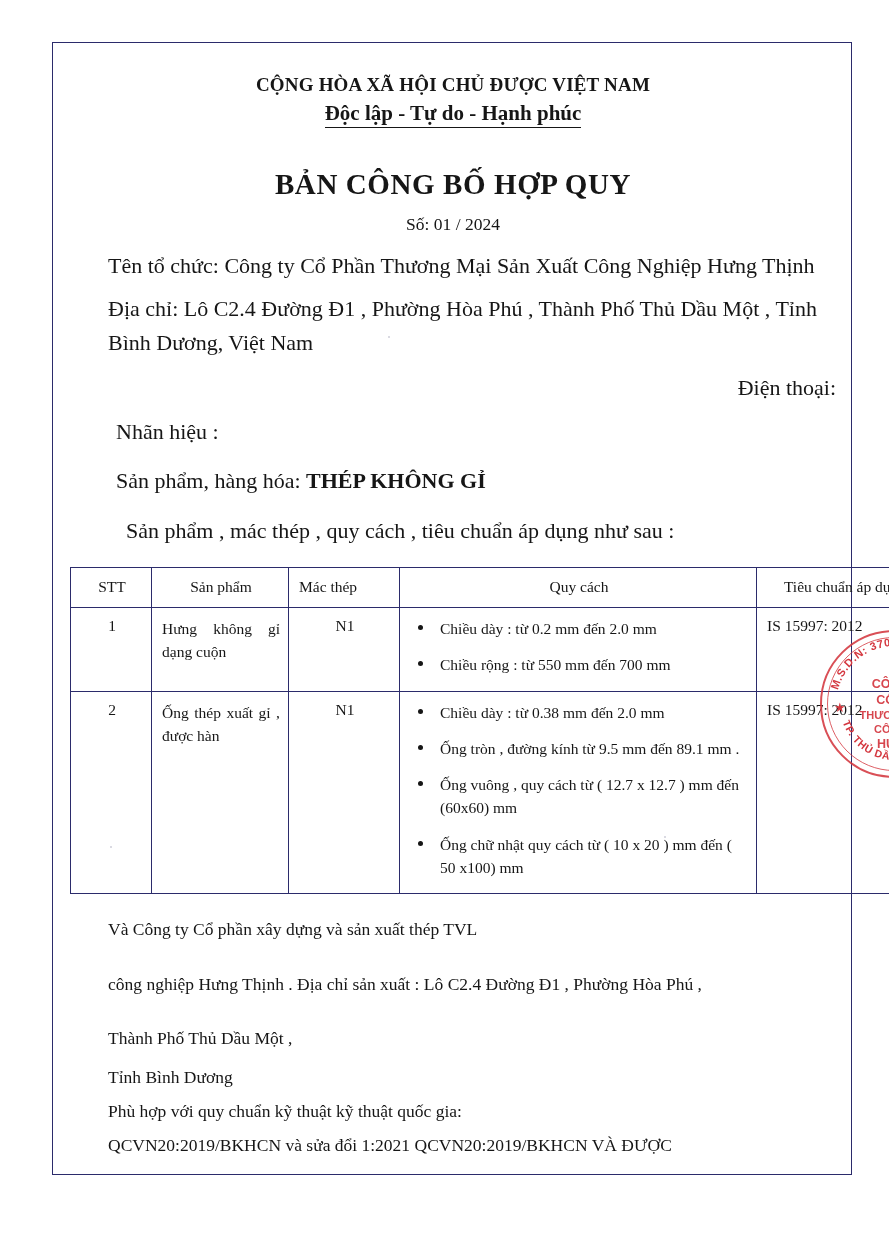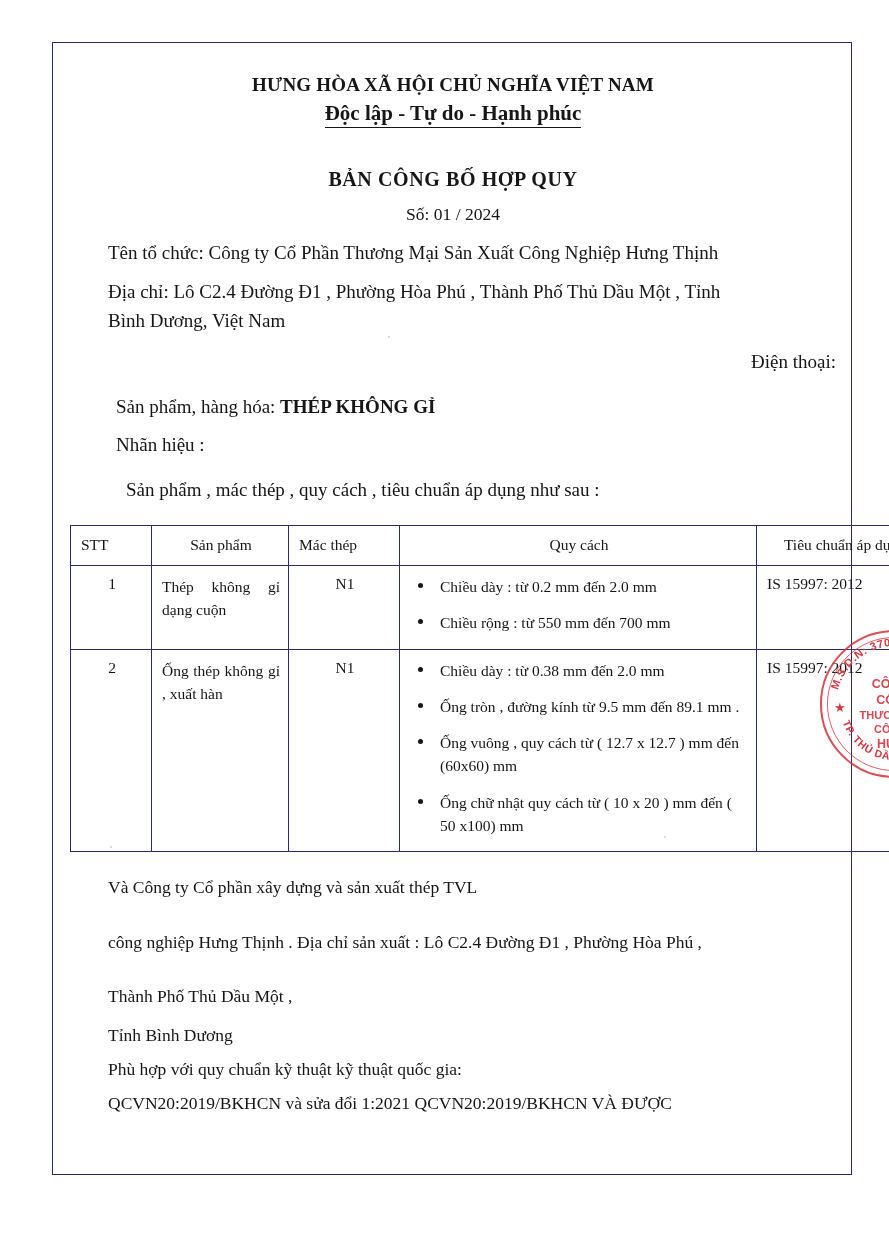--- a/index.html
+++ b/index.html
@@ -53,31 +53,31 @@
   .nat-sub {
     font-weight: bold;
     font-size: 21px;
     margin-top: 5px;
     display: inline-block;
     border-bottom: 1.3px solid #161616;
     padding-bottom: 1px;
   }
   .doc-title {
     font-weight: bold;
-    font-size: 20px;
+    font-size: 29px;
     letter-spacing: 0.6px;
     margin-top: 40px;
   }
   .doc-number {
     font-size: 17.5px;
     margin-top: 13px;
   }
 
   .para {
-    font-size: 19px;
+    font-size: 22px;
     line-height: 1.52;
     margin-top: 14px;
   }
   .para.indent-1 { padding-left: 38px; }
   .para.indent-2 { padding-left: 46px; }
   .para.indent-3 { padding-left: 56px; }
   .para b { font-weight: bold; }
 
   
   table.spec {
@@ -90,21 +90,21 @@
   table.spec th, table.spec td {
     border: 1px solid #2b2b6b;
     vertical-align: top;
     padding: 9px 8px 12px 10px;
     font-weight: normal;
   }
   table.spec th {
     padding-top: 10px;
     padding-bottom: 11px;
   }
-  .col-stt  { width: 62px;  text-align: left; }
+  .col-stt  { width: 62px;  text-align: center; }
   .col-sp   { width: 118px; }
   .col-mac  { width: 92px;  text-align: left; }
   .col-qc   { width: 338px; }
   .col-tc   { width: 156px; }
 
   .cell-center { text-align: center; }
   .just-2 {
     text-align: justify;
     text-justify: inter-word;
     line-height: 1.5;
@@ -219,65 +219,65 @@
 </head>
 <body>
 
 <div class="page">
 
   <div class="scan-frame"></div>
 
   <div class="content">
 
     <div class="center">
-      <div class="nat-title">HƯNG HÒA XÃ HỘI CHỦ NGHĨA VIỆT NAM</div>
+      <div class="nat-title">CỘNG HÒA XÃ HỘI CHỦ ĐƯỢC VIỆT NAM</div>
       <div><span class="nat-sub">Độc lập - Tự do - Hạnh phúc</span></div>
       <div class="doc-title">BẢN CÔNG BỐ HỢP QUY</div>
       <div class="doc-number">Số: 01 / 2024</div>
     </div>
 
     <div class="para indent-1">Tên tổ chức: Công ty Cổ Phần Thương Mại Sản Xuất Công Nghiệp Hưng Thịnh</div>
     <div class="para indent-1" style="margin-top:10px;">
       <span>Địa chỉ: Lô C2.4 Đường Đ1 , Phường Hòa Phú , Thành Phố Thủ Dầu Một , Tỉnh</span><br>
       <span>Bình Dương, Việt Nam</span>
     </div>
     <div class="para indent-1" style="margin-top:12px;text-align:right;">Điện thoại:</div>
 
+    <div class="para indent-2" style="margin-top:10px;">Nhãn hiệu :</div>
     <div class="para indent-2" style="margin-top:16px;">
       <span>Sản phẩm, hàng hóa: </span><b>THÉP KHÔNG GỈ</b>
     </div>
-    <div class="para indent-2" style="margin-top:10px;">Nhãn hiệu :</div>
     <div class="para indent-3" style="margin-top:16px;">Sản phẩm , mác thép , quy cách , tiêu chuẩn áp dụng như sau :</div>
 
     <table class="spec">
       <thead>
         <tr>
           <th class="col-stt">STT</th>
           <th class="col-sp">Sản phẩm</th>
           <th class="col-mac">Mác thép</th>
           <th class="col-qc">Quy cách</th>
           <th class="col-tc">Tiêu chuẩn áp dụng</th>
         </tr>
       </thead>
       <tbody>
         <tr>
           <td class="col-stt cell-center">1</td>
-          <td class="col-sp just-2">Thép không gỉ dạng cuộn</td>
+          <td class="col-sp just-2">Hưng không gỉ dạng cuộn</td>
           <td class="col-mac cell-center">N1</td>
           <td class="col-qc">
             <ul class="qc">
               <li>Chiều dày : từ 0.2 mm đến 2.0 mm</li>
               <li>Chiều rộng : từ 550 mm đến 700 mm</li>
             </ul>
           </td>
           <td class="col-tc">IS 15997: 2012</td>
         </tr>
         <tr>
           <td class="col-stt cell-center">2</td>
-          <td class="col-sp just-2">Ống thép không gỉ , xuất hàn</td>
+          <td class="col-sp just-2">Ống thép xuất gỉ , được hàn</td>
           <td class="col-mac cell-center">N1</td>
           <td class="col-qc">
             <ul class="qc">
               <li>Chiều dày : từ 0.38 mm đến 2.0 mm</li>
               <li>Ống tròn , đường kính từ 9.5 mm đến 89.1 mm .</li>
               <li>Ống vuông , quy cách từ ( 12.7 x 12.7 ) mm đến (60x60) mm</li>
               <li>Ống chữ nhật quy cách từ ( 10 x 20 ) mm đến ( 50 x100) mm</li>
             </ul>
           </td>
           <td class="col-tc">IS 15997: 2012</td>

